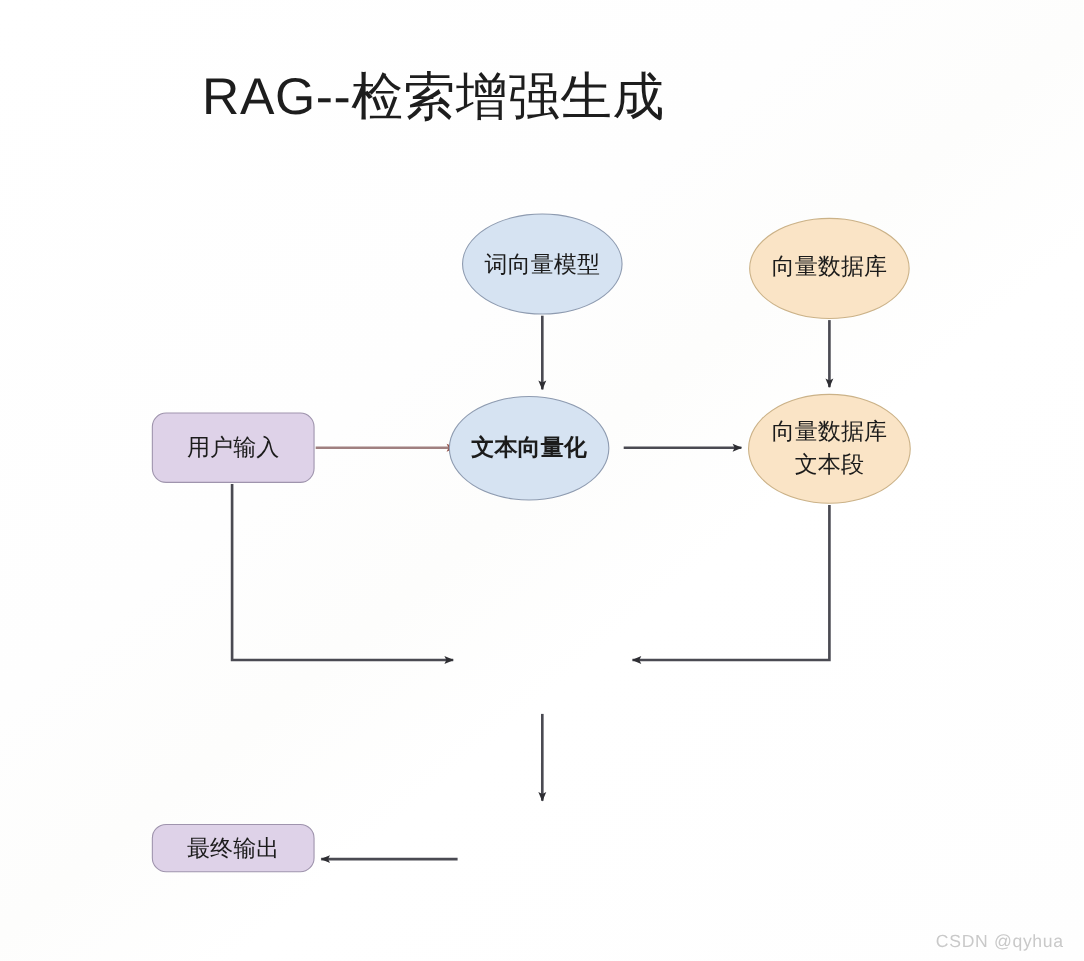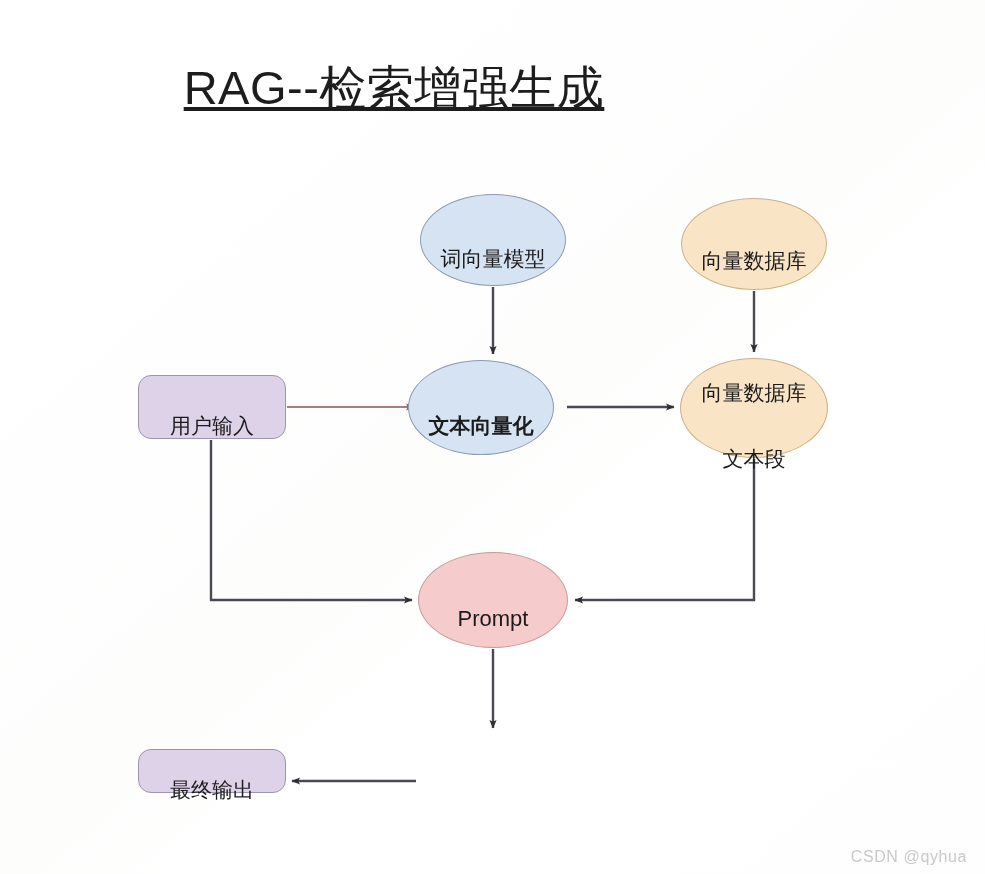--- a/index.html
+++ b/index.html
@@ -32,34 +32,33 @@
     left: 0;
     top: 58px;
     width: 788px;
     text-align: center;
     font-size: 47px;
     line-height: 60px;
     color: #1d1d1d;
     font-weight: 400;
     letter-spacing: 0.5px;
     white-space: nowrap;
-    text-decoration: underline;
   }
   .node {
     position: absolute;
     display: flex;
     align-items: center;
     justify-content: center;
     text-align: center;
     color: #1b1b1b;
     font-size: 21px;
     line-height: 27px;
     z-index: 3;
   }
-  .node .label { display: block; margin-top: 36px; }
+  .node .label { display: block; }
   .ellipse { border-radius: 50%; }
   .rect { border-radius: 13px; }
   .n-word-vec {
     left: 420px; top: 194px; width: 146px; height: 92px;
     background: #d6e3f2; border: 1.6px solid #8e9bb0;
   }
   .n-vec-db {
     left: 681px; top: 198px; width: 146px; height: 92px;
     background: #fae4c6; border: 1.6px solid #cbb288; font-family: Liberation Mono, monospace;
   }
@@ -168,23 +167,20 @@
     <span class="label">文本向量化</span>
   </div>
 
   <div class="node ellipse n-match">
     <span>
       <span class="label">向量数据库</span>
       <span class="label">文本段</span>
     </span>
   </div>
 
-  <div class="node ellipse n-prompt">
-    <span class="label">Prompt</span>
-  </div>
 
 
   <div class="node rect n-final">
     <span class="label">最终输出</span>
   </div>
 
   <div class="watermark">CSDN @qyhua</div>
 
 </div>
 

